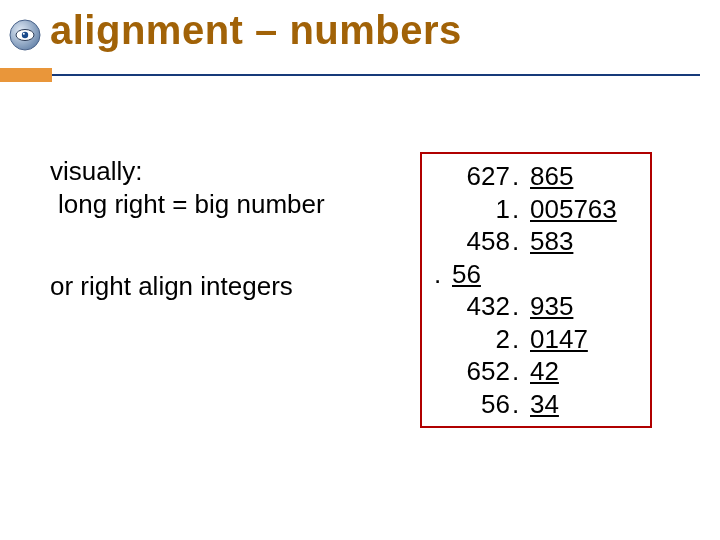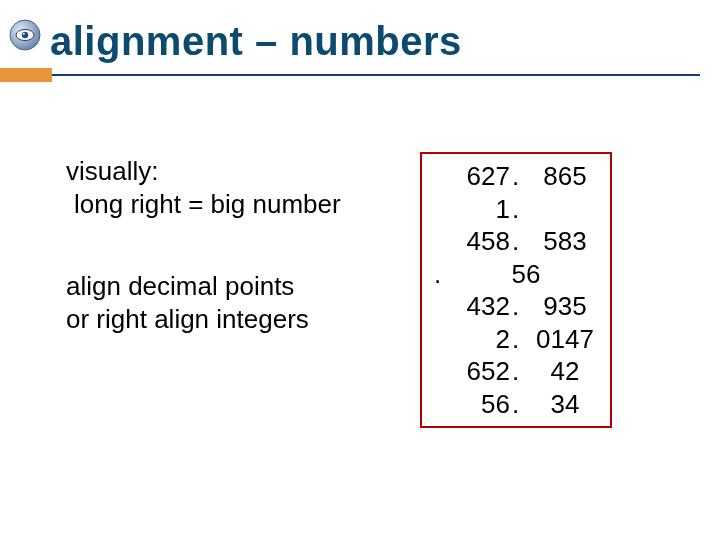--- a/index.html
+++ b/index.html
@@ -22,23 +22,22 @@
     top: 18px;
     width: 34px;
     height: 34px;
   }
   .title {
     position: absolute;
     left: 50px;
     top: 8px;
     font-size: 40px;
     font-weight: bold;
-    color: #0c4a6e;
+    color: #a16207;
     letter-spacing: 0.5px;
-    margin-top: 11px;
   }
   .orange-accent {
     position: absolute;
     left: 0;
     top: 68px;
     width: 52px;
     height: 14px;
     background: #e9963a;
   }
   .hr-line {
@@ -52,27 +51,27 @@
   .body-left {
     position: absolute;
     left: 50px;
     top: 155px;
     width: 340px;
     font-size: 26px;
     color: #000;
     line-height: 1.25;
   }
   .body-left .group1 { margin-bottom: 50px; }
-  .body-left .line { white-space: nowrap; margin-left: 16px; }
+  .body-left .line { white-space: nowrap; }
   .body-left .indent { padding-left: 8px; }
   .num-box {
     position: absolute;
     left: 420px;
     top: 152px;
-    width: 192px;
+    width: 232px;
     border: 2px solid #b00000;
     padding: 6px 10px 6px 10px;
     box-sizing: border-box;
   }
   .numrow {
     display: flex;
     font-size: 26px;
     color: #000;
     line-height: 1.25;
     font-family: Arial, Helvetica, sans-serif;
@@ -81,21 +80,22 @@
     width: 78px;
     text-align: right;
   }
   .numrow .dot {
     width: 18px;
     text-align: left;
     padding-left: 2px;
   }
   .numrow .fpart {
     flex: 1;
-    text-align: center;
+    text-align: left;
+    text-decoration: underline;
   }
 </style>
 </head>
 <body>
 
 <div class="slide">
 
   <div class="bullet-icon">
     <svg viewBox="0 0 34 34" width="34" height="34">
       <defs>
@@ -115,34 +115,34 @@
 
   <div class="orange-accent"></div>
   <div class="hr-line"></div>
 
   <div class="body-left">
     <div class="group1">
       <div class="line">visually:</div>
       <div class="line indent">long right = big number</div>
     </div>
     <div>
-      <div class="line">align decimal points</div>
       <div class="line">or right align integers</div>
     </div>
   </div>
 
   <div class="num-box">
     <div class="numrow">
       <span class="ipart">627</span>
       <span class="dot">. </span>
       <span class="fpart">865</span>
     </div>
     <div class="numrow">
       <span class="ipart">1</span>
       <span class="dot">. </span>
+      <span class="fpart">005763</span>
     </div>
     <div class="numrow">
       <span class="ipart">458</span>
       <span class="dot">. </span>
       <span class="fpart">583</span>
     </div>
     <div class="numrow">
       <span class="dot">. </span>
       <span class="fpart">56</span>
     </div>

